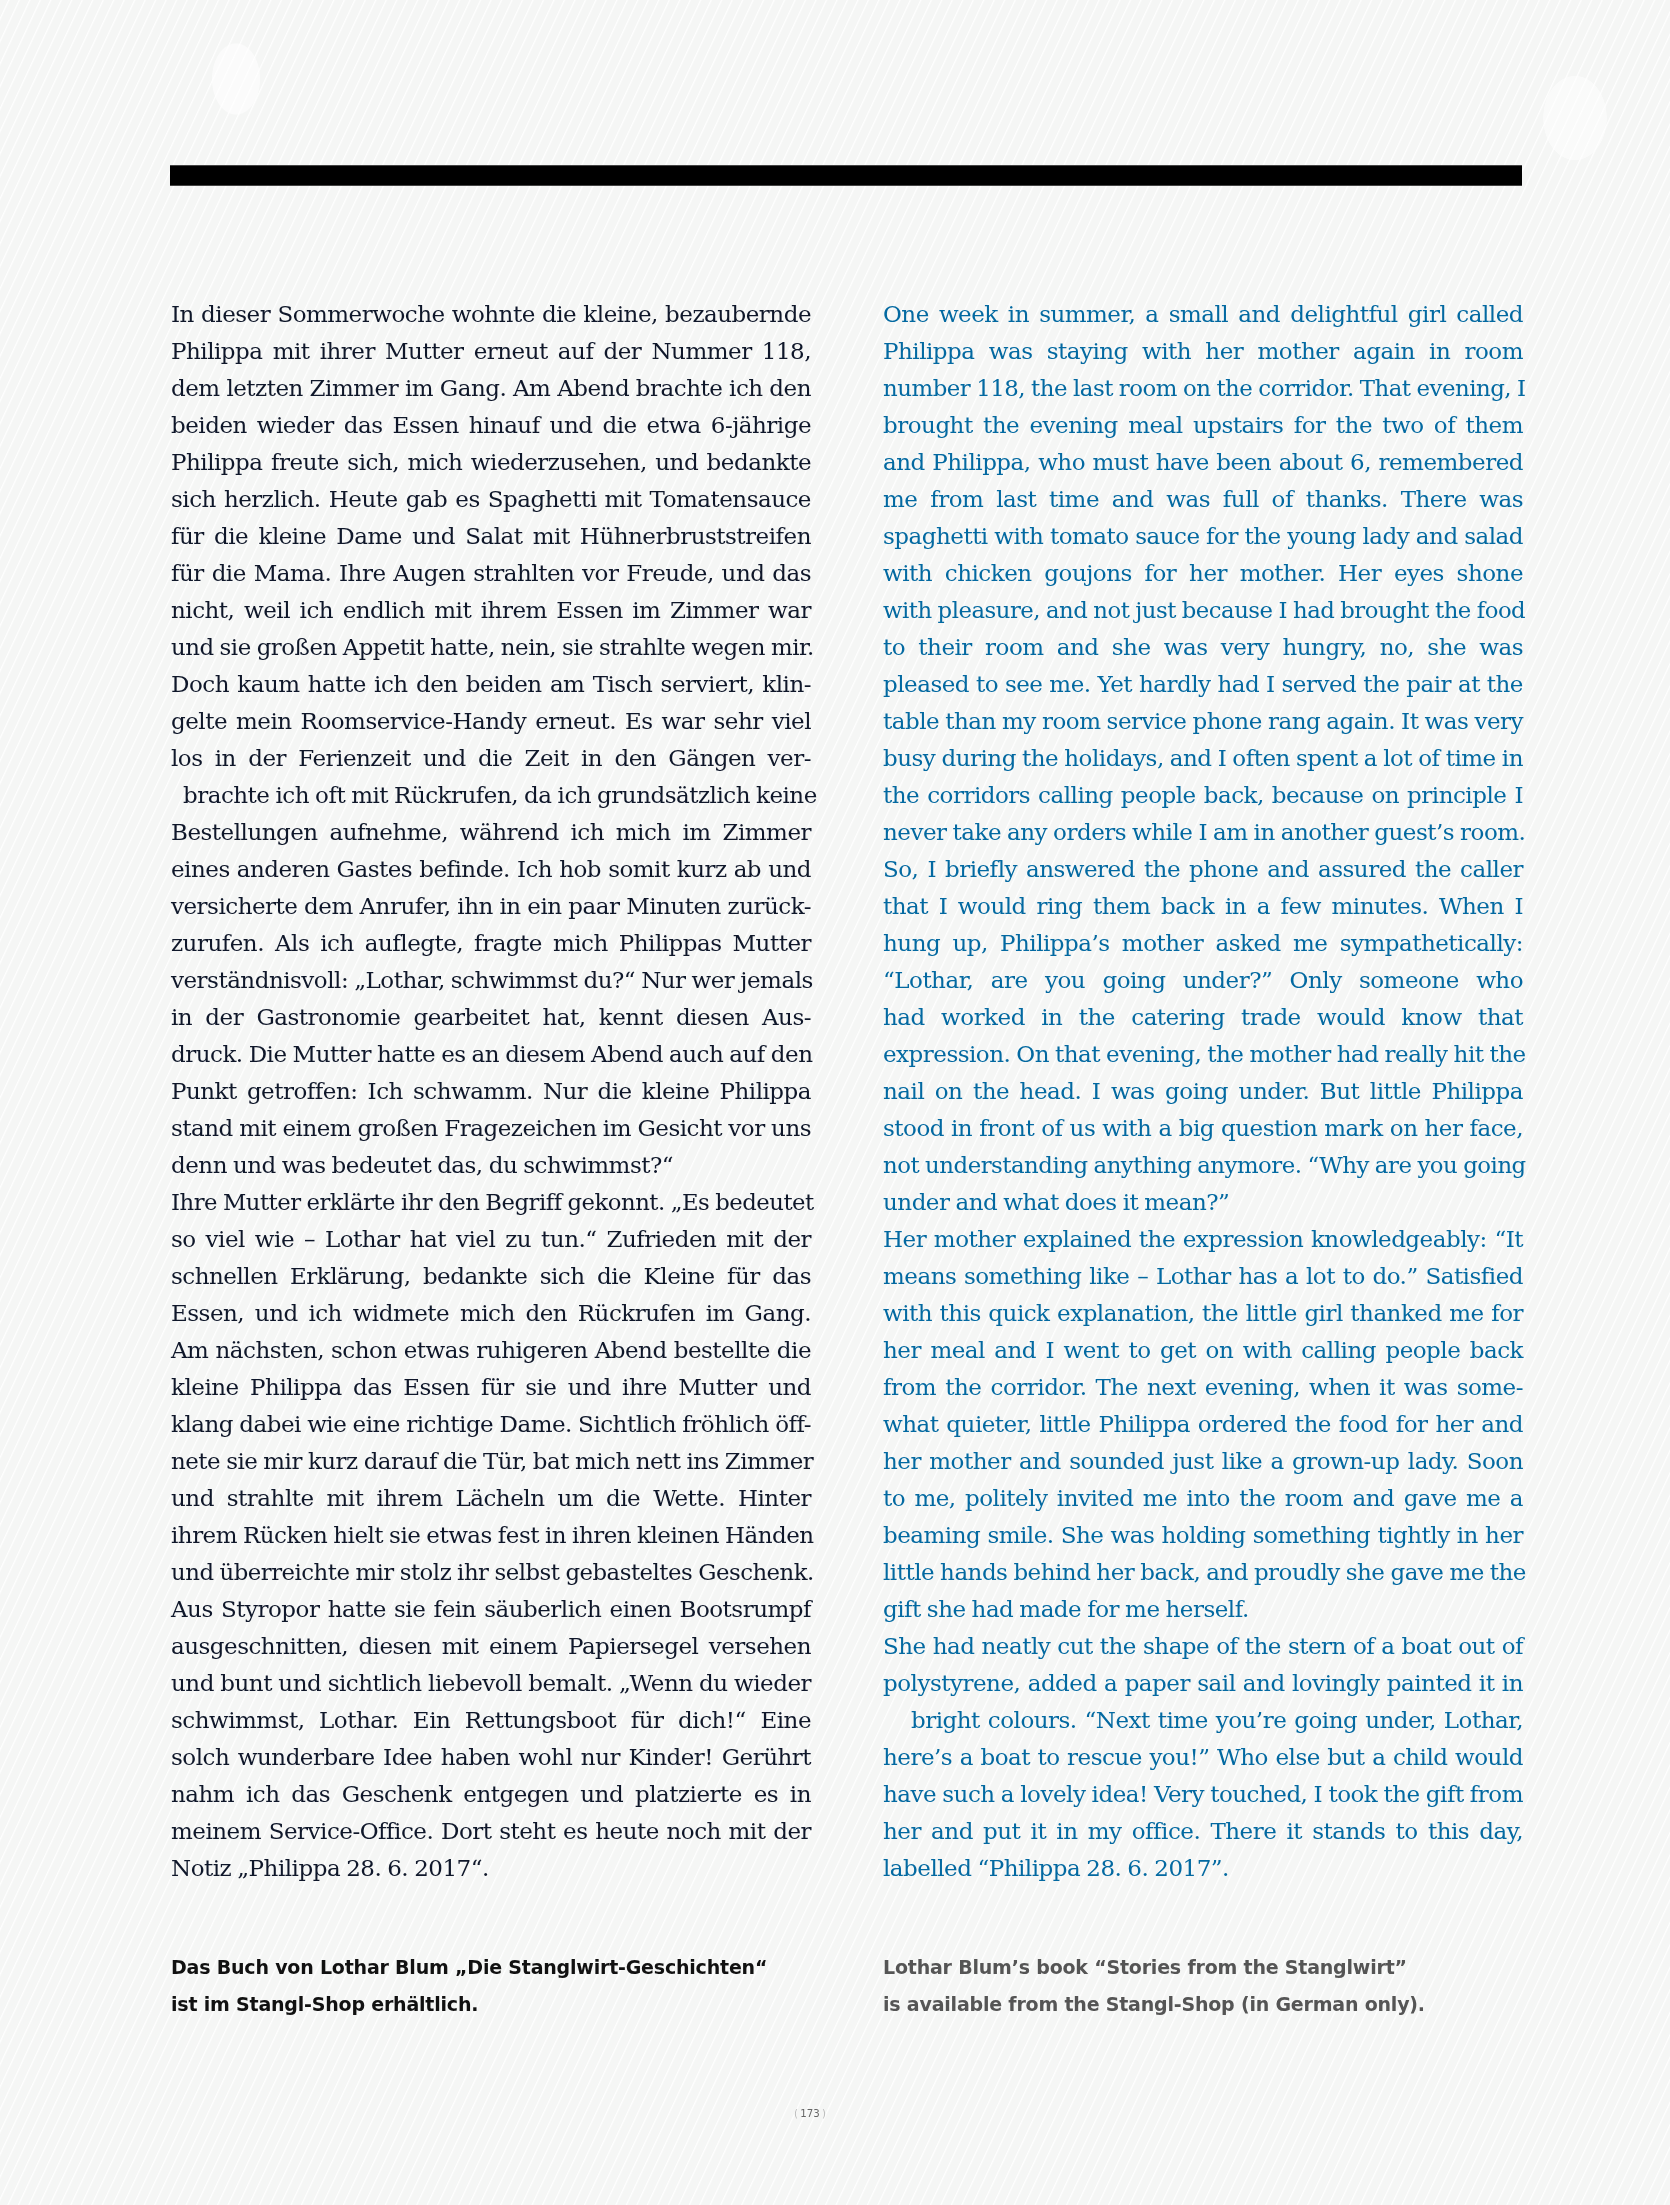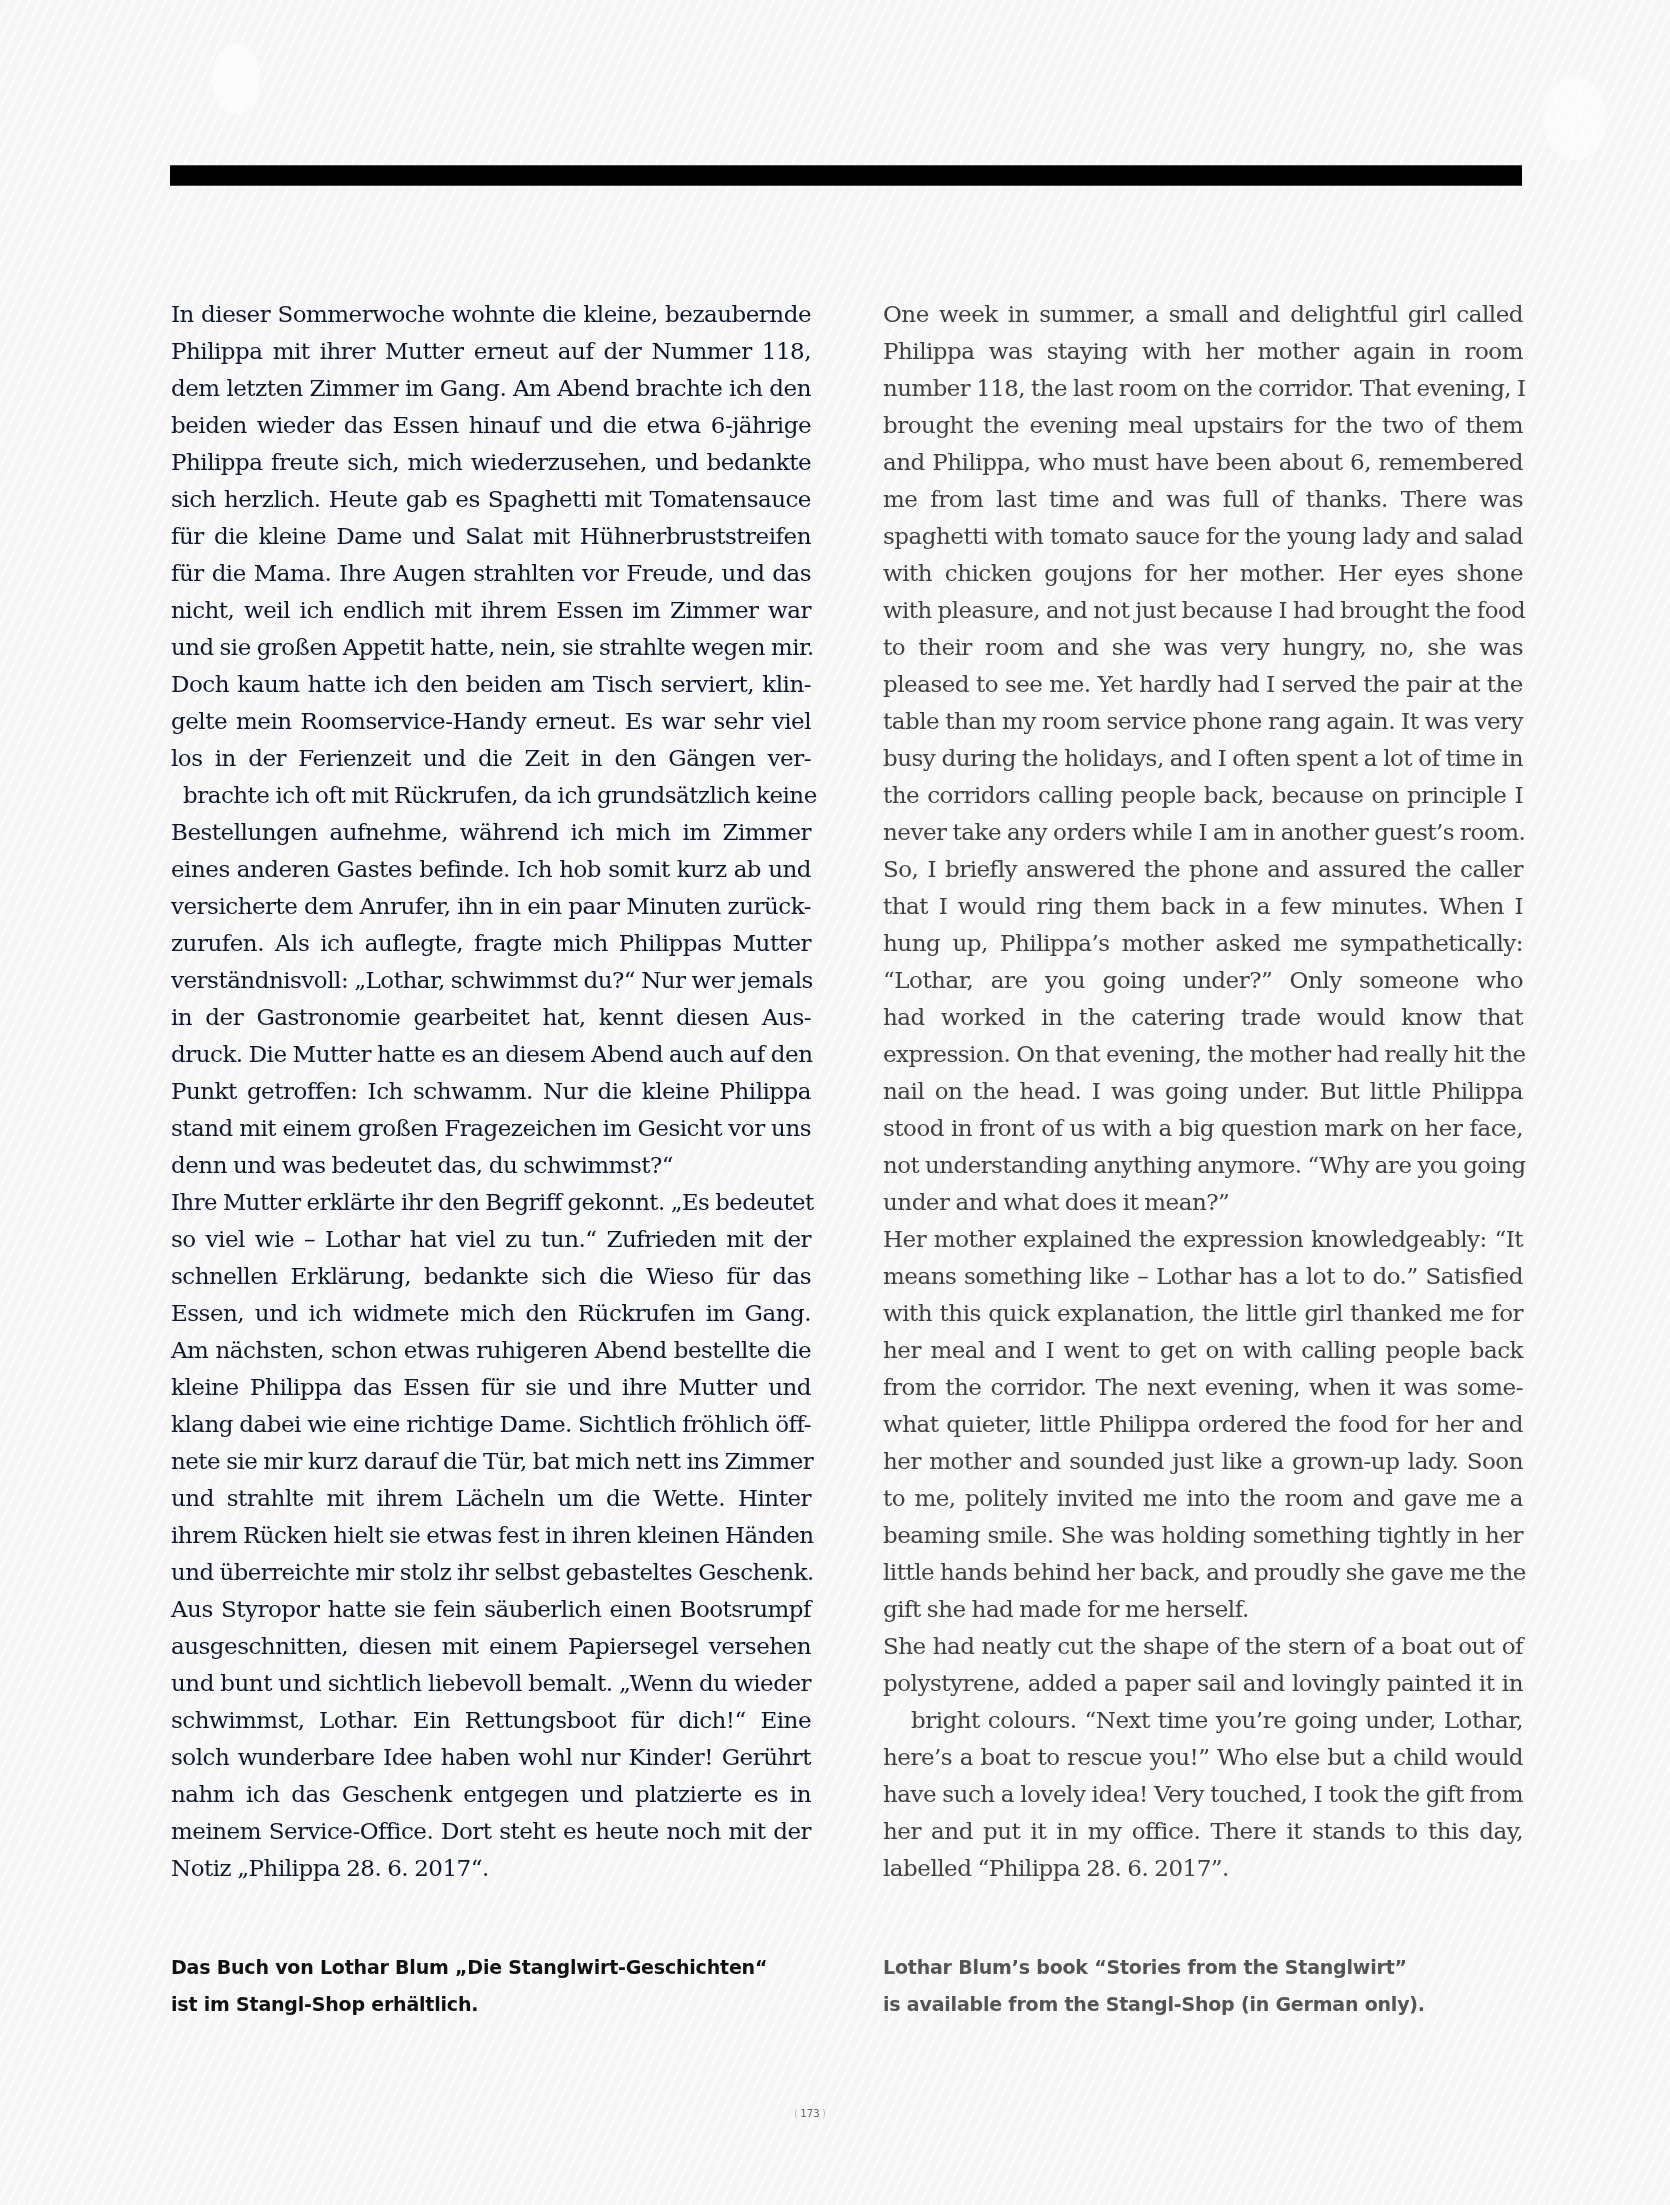--- a/index.html
+++ b/index.html
@@ -29,21 +29,21 @@
     position: absolute;
     top: 296px;
     width: 640px;
     font-family: "DejaVu Serif", "Liberation Serif", serif;
     font-size: 23px;
     line-height: 37px;
     letter-spacing: -0.5px;
     word-spacing: -0.8px;
   }
   .col-de { left: 171px; color: #0f172a; }
-  .col-en { left: 883px; color: #404040; }
+  .col-en { left: 883px; color: #0369a1; }
   .line {
     display: block;
     white-space: nowrap;
     text-align: justify;
     text-align-last: justify;
     height: 37px;
     overflow: visible;
   }
   .line.last { text-align-last: left; }
   .note {
@@ -95,21 +95,21 @@
     <span class="line" style="display: block;">versicherte dem Anrufer, ihn in ein paar Minuten zurück-</span>
     <span class="line" style="display: block;">zurufen. Als ich auflegte, fragte mich Philippas Mutter</span>
     <span class="line" style="display: block;">verständnisvoll: „Lothar, schwimmst du?“ Nur wer jemals</span>
     <span class="line" style="display: block;">in der Gastronomie gearbeitet hat, kennt diesen Aus-</span>
     <span class="line" style="display: block;">druck. Die Mutter hatte es an diesem Abend auch auf den</span>
     <span class="line" style="display: block;">Punkt getroffen: Ich schwamm. Nur die kleine Philippa</span>
     <span class="line" style="display: block;">stand mit einem großen Fragezeichen im Gesicht vor uns</span>
     <span class="line last" style="display: block;">denn und was bedeutet das, du schwimmst?“</span>
     <span class="line" style="display: block; transform-origin: left top; transform: scaleX(0.989038); width: 647px; text-align-last: justify;">Ihre Mutter erklärte ihr den Begriff gekonnt. „Es bedeutet</span>
     <span class="line" style="display: block;">so viel wie – Lothar hat viel zu tun.“ Zufrieden mit der</span>
-    <span class="line" style="display: block;">schnellen Erklärung, bedankte sich die Wieso für das</span>
+    <span class="line" style="display: block;">schnellen Erklärung, bedankte sich die Kleine für das</span>
     <span class="line" style="display: block;">Essen, und ich widmete mich den Rückrufen im Gang.</span>
     <span class="line" style="display: block;">Am nächsten, schon etwas ruhigeren Abend bestellte die</span>
     <span class="line" style="display: block;">kleine Philippa das Essen für sie und ihre Mutter und</span>
     <span class="line" style="display: block;">klang dabei wie eine richtige Dame. Sichtlich fröhlich öff-</span>
     <span class="line" style="display: block; transform-origin: left top; transform: scaleX(0.997543); width: 641px; text-align-last: justify;">nete sie mir kurz darauf die Tür, bat mich nett ins Zimmer</span>
     <span class="line" style="display: block;">und strahlte mit ihrem Lächeln um die Wette. Hinter</span>
     <span class="line" style="display: block; transform-origin: left top; transform: scaleX(0.99877); width: 640px; text-align-last: justify;">ihrem Rücken hielt sie etwas fest in ihren kleinen Händen</span>
     <span class="line" style="display: block; transform-origin: left top; transform: scaleX(0.991453); width: 645px; text-align-last: justify;">und überreichte mir stolz ihr selbst gebasteltes Geschenk.</span>
     <span class="line" style="display: block;">Aus Styropor hatte sie fein säuberlich einen Bootsrumpf</span>
     <span class="line" style="display: block;">ausgeschnitten, diesen mit einem Papiersegel versehen</span>

